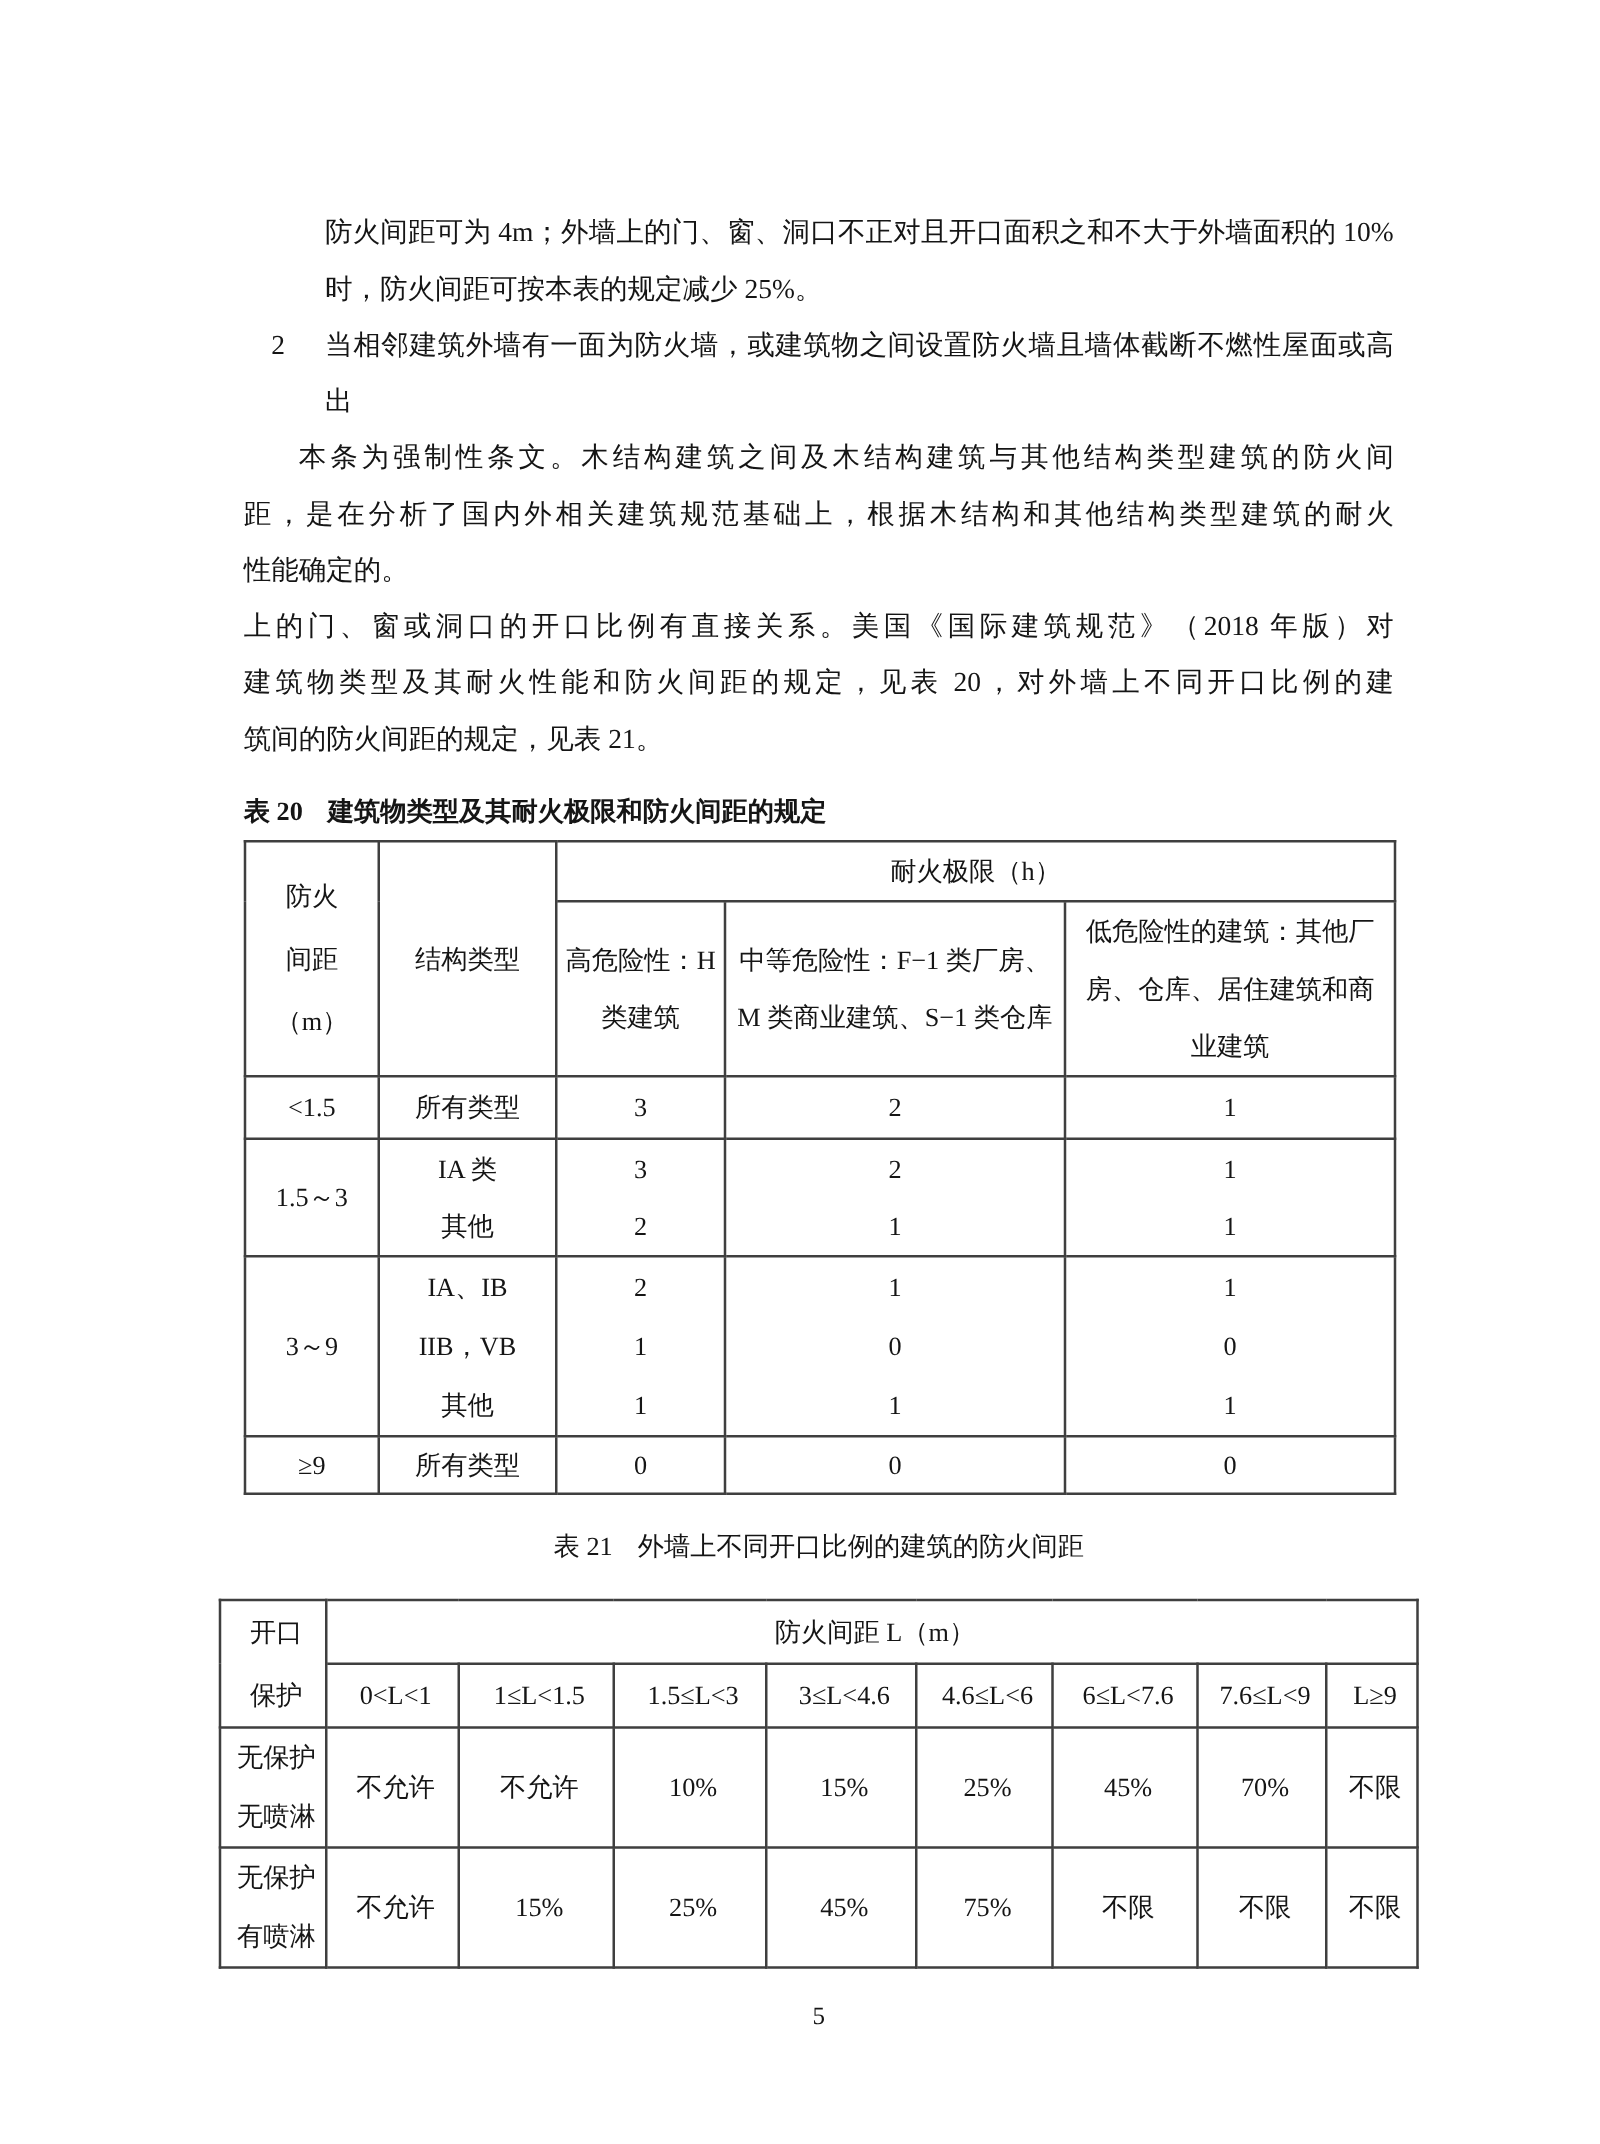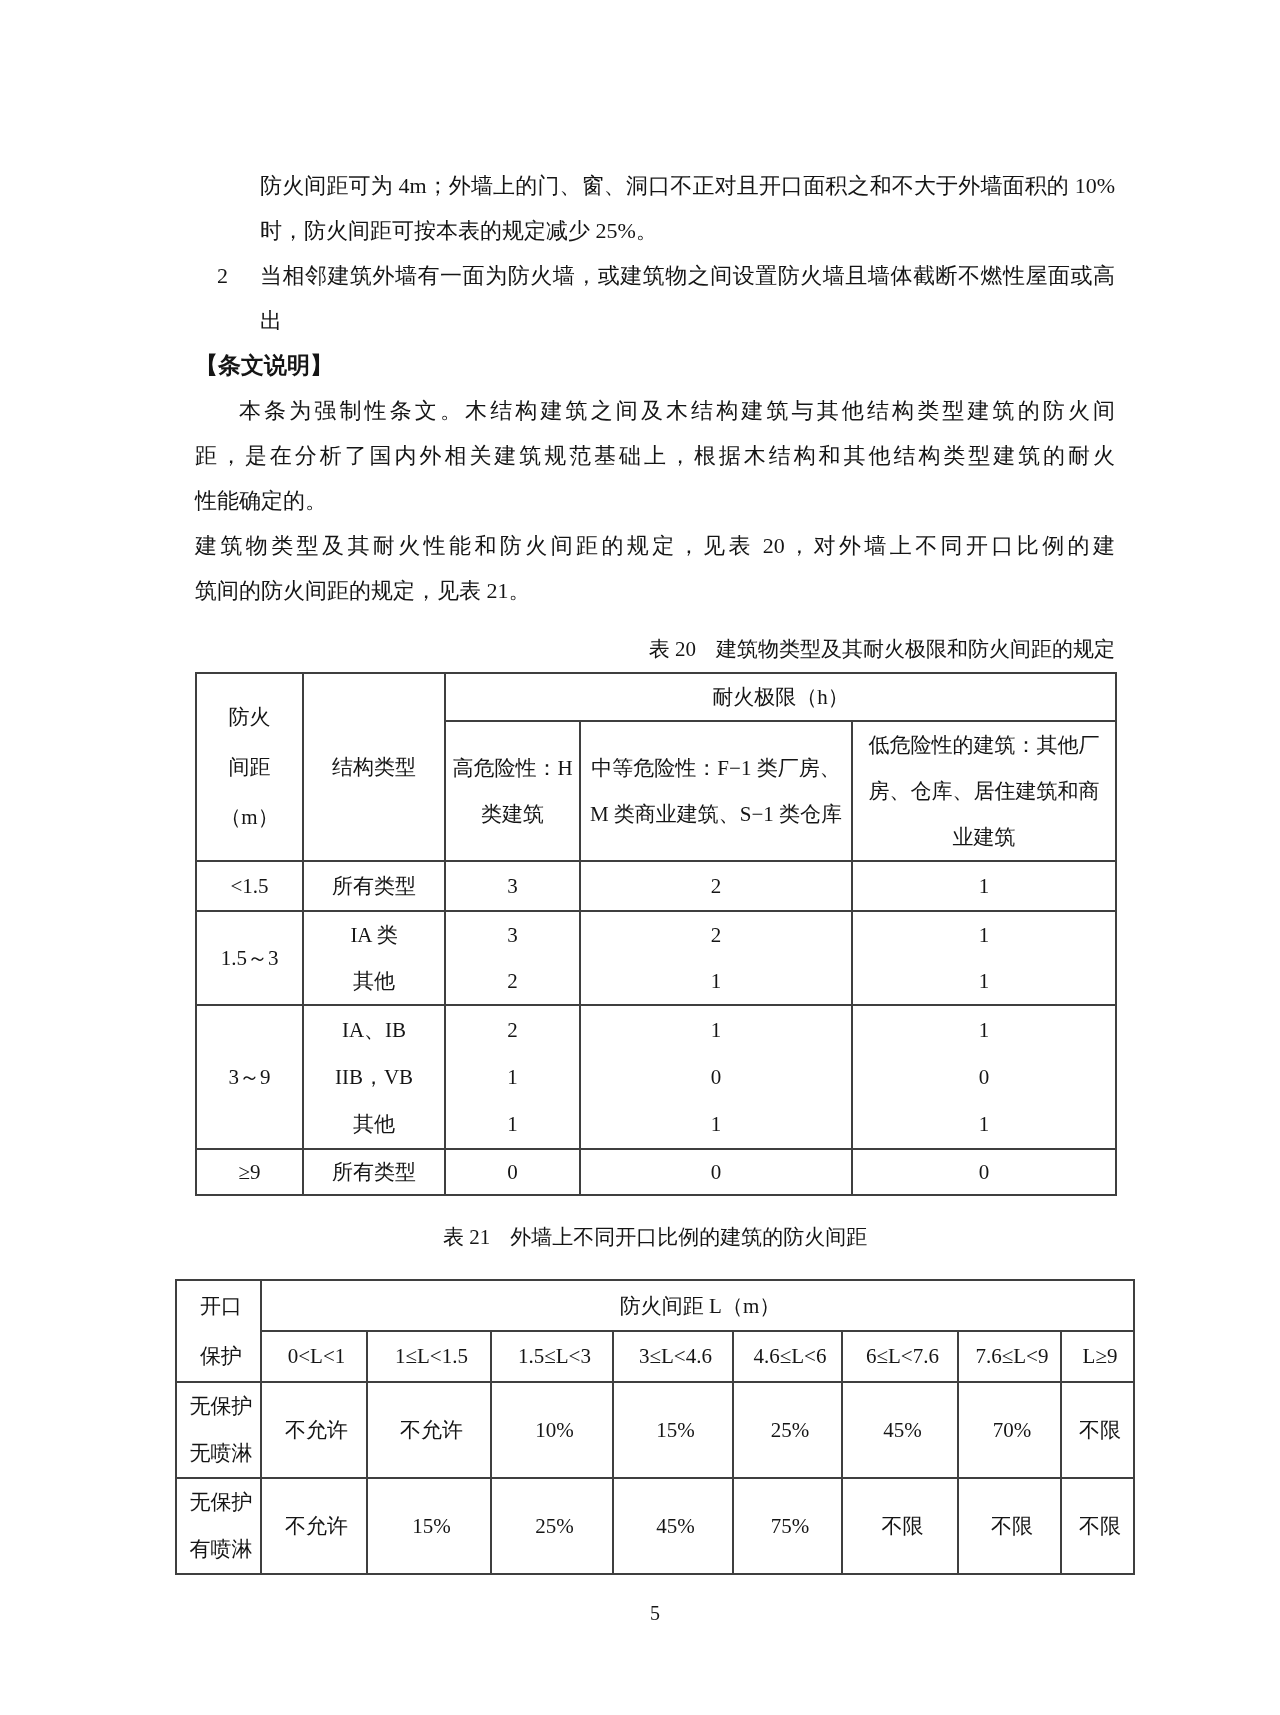--- a/index.html
+++ b/index.html
@@ -13,21 +13,21 @@
     overflow:hidden;
   }
   .content{position:absolute;left:195px;top:163px;width:920px;}
   .bodyline{font-size:22px;line-height:45px;}
   .fill{text-align:justify;text-align-last:justify;}
   .hang{padding-left:65px;}
   .list-item{position:relative;padding-left:65px;}
   .item-num{position:absolute;left:22px;top:0;}
   .heading{font-size:23px;font-weight:bold;line-height:45px;}
   .indent{text-indent:44px;}
-  .tbl-caption{text-align:right;font-size:21px;line-height:45px;margin-top:14px;}
+  .tbl-caption{text-align:left;font-size:21px;line-height:45px;margin-top:14px;font-weight:bold;}
   .tbl-caption .cap-title{margin-left:20px;}
   .tbl-caption2{text-align:center;font-size:21px;line-height:51px;margin:16px;}
 
   table{border-collapse:collapse;table-layout:fixed;font-size:21px;font-family:Liberation Serif, serif;}
   .t20{width:920px;}
   .t20 td{border:2px solid #3f3f3f;text-align:center;vertical-align:middle;padding:0;}
   .t20 .hdr{line-height:46px;padding:0 6px;border-radius:31px;}
   .t20 .l46 div{line-height:46px;}
   .t20 .l47 div{line-height:47px;}
   .t20 .c-dist div{line-height:50px;}
@@ -45,24 +45,24 @@
 <div class="page">
   <div class="content">
 
     <div class="bodyline fill hang">防火间距可为 4m；外墙上的门、窗、洞口不正对且开口面积之和不大于外墙面积的 10%</div>
     <div class="bodyline hang">时，防火间距可按本表的规定减少 25%。</div>
     <div class="list-item">
       <span class="bodyline item-num">2</span>
       <div class="bodyline fill">当相邻建筑外墙有一面为防火墙，或建筑物之间设置防火墙且墙体截断不燃性屋面或高出</div>
     </div>
 
-    <div class="heading">【条文说明】</div>
     <div class="bodyline fill indent">本条为强制性条文。木结构建筑之间及木结构建筑与其他结构类型建筑的防火间</div>
     <div class="bodyline fill">距，是在分析了国内外相关建筑规范基础上，根据木结构和其他结构类型建筑的耐火</div>
     <div class="bodyline">性能确定的。</div>
+    <div class="bodyline fill">上的门、窗或洞口的开口比例有直接关系。美国《国际建筑规范》（2018 年版）对</div>
     <div class="bodyline fill">建筑物类型及其耐火性能和防火间距的规定，见表 20，对外墙上不同开口比例的建</div>
     <div class="bodyline">筑间的防火间距的规定，见表 21。</div>
 
     <div class="tbl-caption">
       <span>表 20</span><span class="cap-title">建筑物类型及其耐火极限和防火间距的规定</span>
     </div>
 
     <table class="t20">
       <colgroup>
         <col style="width:107px">

